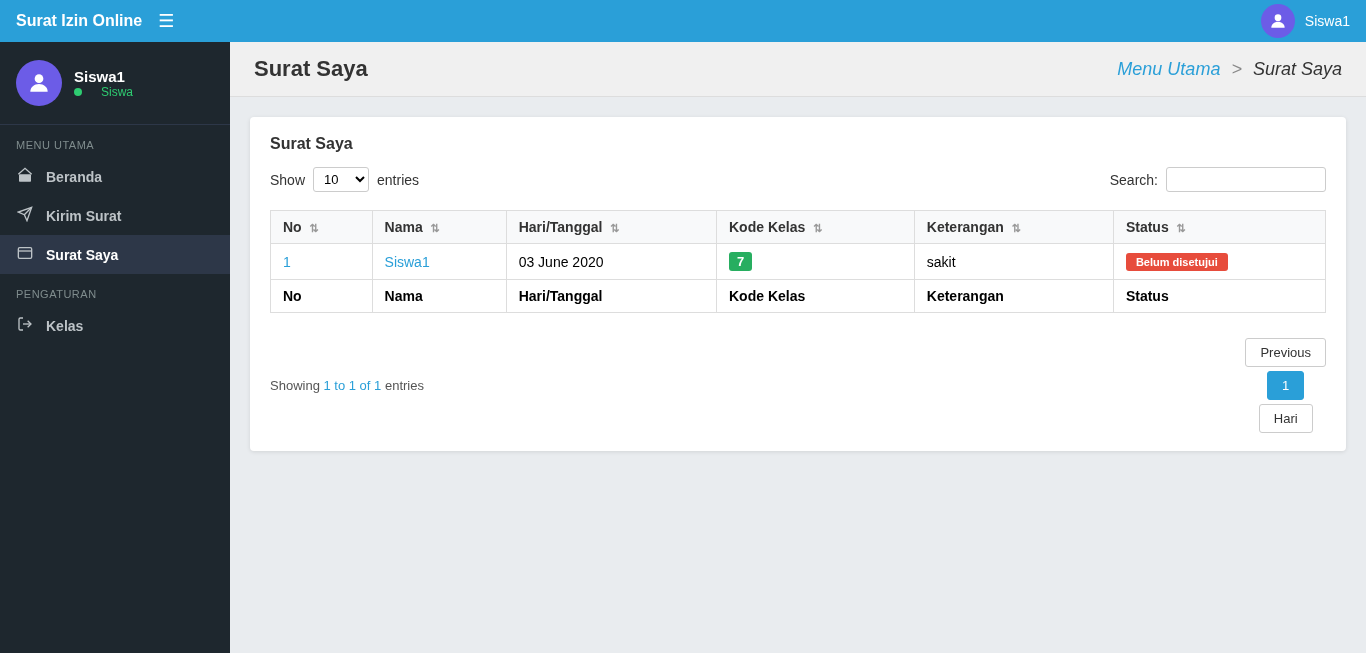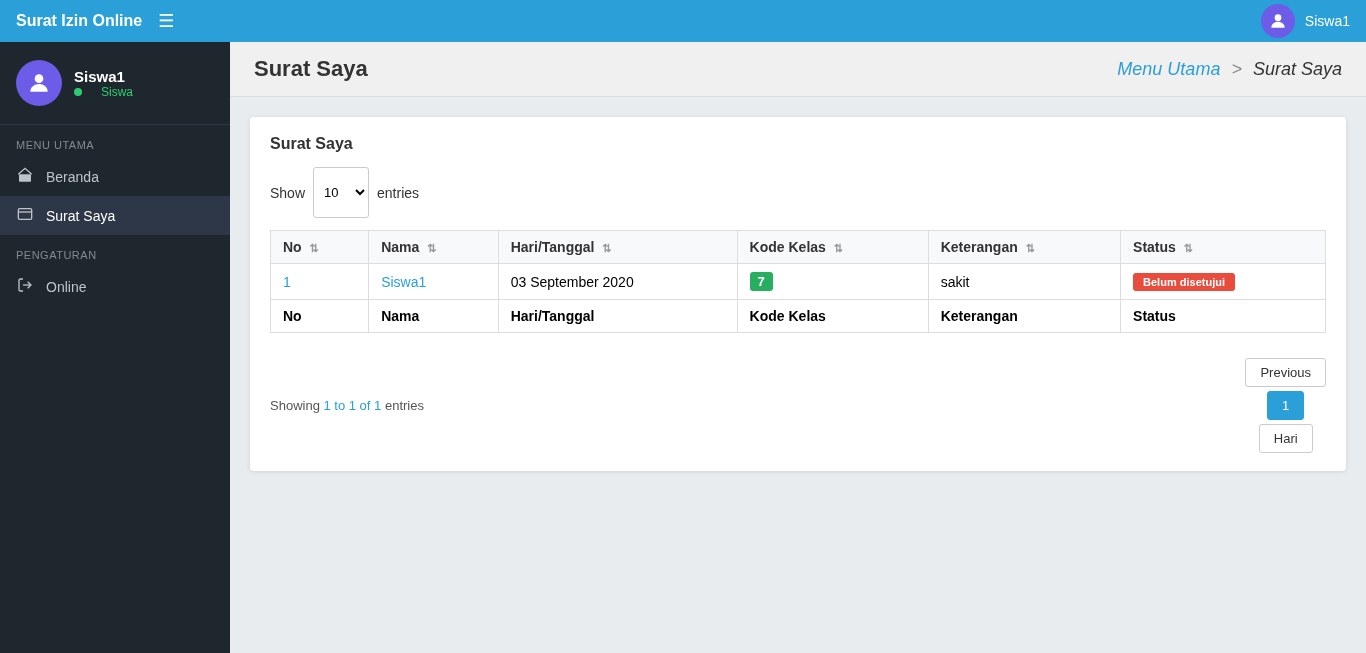--- a/index.html
+++ b/index.html
@@ -59,20 +59,21 @@
     .sidebar-section-label {
       padding: 14px 16px 6px;
       font-size: 11px; color: #7f8c8d; text-transform: uppercase; letter-spacing: 0.5px;
     }
     .sidebar-item {
       display: flex; align-items: center; gap: 12px;
       padding: 10px 16px;
       color: #bdc3c7;
       cursor: pointer;
       font-size: 14px;
+      font-weight: bold;
     }
     .sidebar-item.active { background: #2d3748; color: white; }
     .sidebar-icon { font-size: 15px; width: 18px; text-align: center; }
 
     
     .main-content {
       flex: 1;
       display: flex;
       flex-direction: column;
       overflow-y: auto;
@@ -102,25 +103,25 @@
       box-shadow: 0 1px 4px rgba(0,0,0,0.1);
       padding: 18px 20px;
     }
     .card-title { font-size: 16px; font-weight: bold; color: #333; margin-bottom: 14px; }
 
     
     .table-controls {
       display: flex;
       justify-content: space-between;
       align-items: center;
-      margin-bottom: 12px;
+      margin-bottom: 18px;
     }
     .show-entries { display: flex; align-items: center; gap: 8px; font-size: 14px; color: #333; }
     .show-entries select {
-      border: 1px solid #ccc; border-radius: 3px; padding: 16px 6px;
+      border: 1px solid #ccc; border-radius: 3px; padding: 3px 6px;
       font-size: 13px; background: white;
     }
     .search-box { display: flex; align-items: center; gap: 8px; font-size: 14px; color: #333; }
     .search-box input {
       border: 1px solid #ccc; border-radius: 3px; padding: 4px 8px;
       font-size: 13px; width: 160px;
     }
 
     
     .data-table { width: 100%; border-collapse: collapse; font-size: 14px; }
@@ -219,40 +220,49 @@
 
     <div class="sidebar-item">
       <span class="sidebar-icon">
         <svg width="16" height="16" viewBox="0 0 24 24" fill="#bdc3c7">
             <rect x="3" y="11" width="18" height="11" rx="1"></rect>
             <path d="M2 11L12 2l10 9" fill="none" stroke="#bdc3c7" stroke-width="2"></path>
           </svg>
       </span>
       <span>Beranda</span>
     </div>
+    <div class="sidebar-item">
+      <span class="sidebar-icon">
+        <svg width="16" height="16" viewBox="0 0 24 24" fill="none" stroke="#bdc3c7" stroke-width="2">
+            <path d="M22 2L11 13"></path>
+            <path d="M22 2L15 22 11 13 2 9l20-7z"></path>
+          </svg>
+      </span>
+      <span>Kirim Surat</span>
+    </div>
     <div class="sidebar-item active">
       <span class="sidebar-icon">
         <svg width="16" height="16" viewBox="0 0 24 24" fill="none" stroke="#bdc3c7" stroke-width="2">
             <rect x="2" y="4" width="20" height="16" rx="2"></rect>
             <path d="M2 9h20"></path>
           </svg>
       </span>
       <span>Surat Saya</span>
     </div>
 
     <div class="sidebar-section-label">Pengaturan</div>
     <div class="sidebar-item">
       <span class="sidebar-icon">
         <svg width="16" height="16" viewBox="0 0 24 24" fill="none" stroke="#bdc3c7" stroke-width="2">
             <path d="M9 21H5a2 2 0 01-2-2V5a2 2 0 012-2h4"></path>
             <polyline points="16 17 21 12 16 7"></polyline>
             <line x1="21" y1="12" x2="9" y2="12"></line>
           </svg>
       </span>
-      <span>Online</span>
+      <span>Kelas</span>
     </div>
   </div>
 
   <div class="main-content">
 
     <div class="page-header">
       <h1 class="page-title">Surat Saya</h1>
       <nav class="breadcrumb">
         <a href="#">Menu Utama</a>
         <span class="breadcrumb-sep">&gt;</span>
@@ -266,40 +276,44 @@
       <div class="table-controls">
         <div class="show-entries">
           <span>Show</span>
           <select>
             <option>10</option>
             <option>25</option>
             <option>50</option>
             <option>100</option>
           </select>
           <span>entries</span>
+        </div>
+        <div class="search-box">
+          <label>Search:</label>
+          <input type="text" style="">
         </div>
       </div>
 
       <table class="data-table">
         <thead>
           <tr>
             <th>No <span class="sort-icon">⇅</span></th>
             <th>Nama <span class="sort-icon">⇅</span></th>
             <th>Hari/Tanggal <span class="sort-icon">⇅</span></th>
             <th>Kode Kelas <span class="sort-icon">⇅</span></th>
             <th>Keterangan <span class="sort-icon">⇅</span></th>
             <th>Status <span class="sort-icon">⇅</span></th>
           </tr>
         </thead>
         <tbody id="table-body">
 
         <tr>
       <td><a href="#" class="link-blue">1</a></td>
       <td><a href="#" class="link-blue">Siswa1</a></td>
-      <td>03 September 2020</td>
+      <td>03 June 2020</td>
       <td><span class="badge-green">7</span></td>
       <td>sakit</td>
       <td><span class="badge-danger">Belum disetujui</span></td>
     </tr>
           </tbody>
         <tfoot>
           <tr>
             <th>No</th>
             <th>Nama</th>
             <th>Hari/Tanggal</th>

